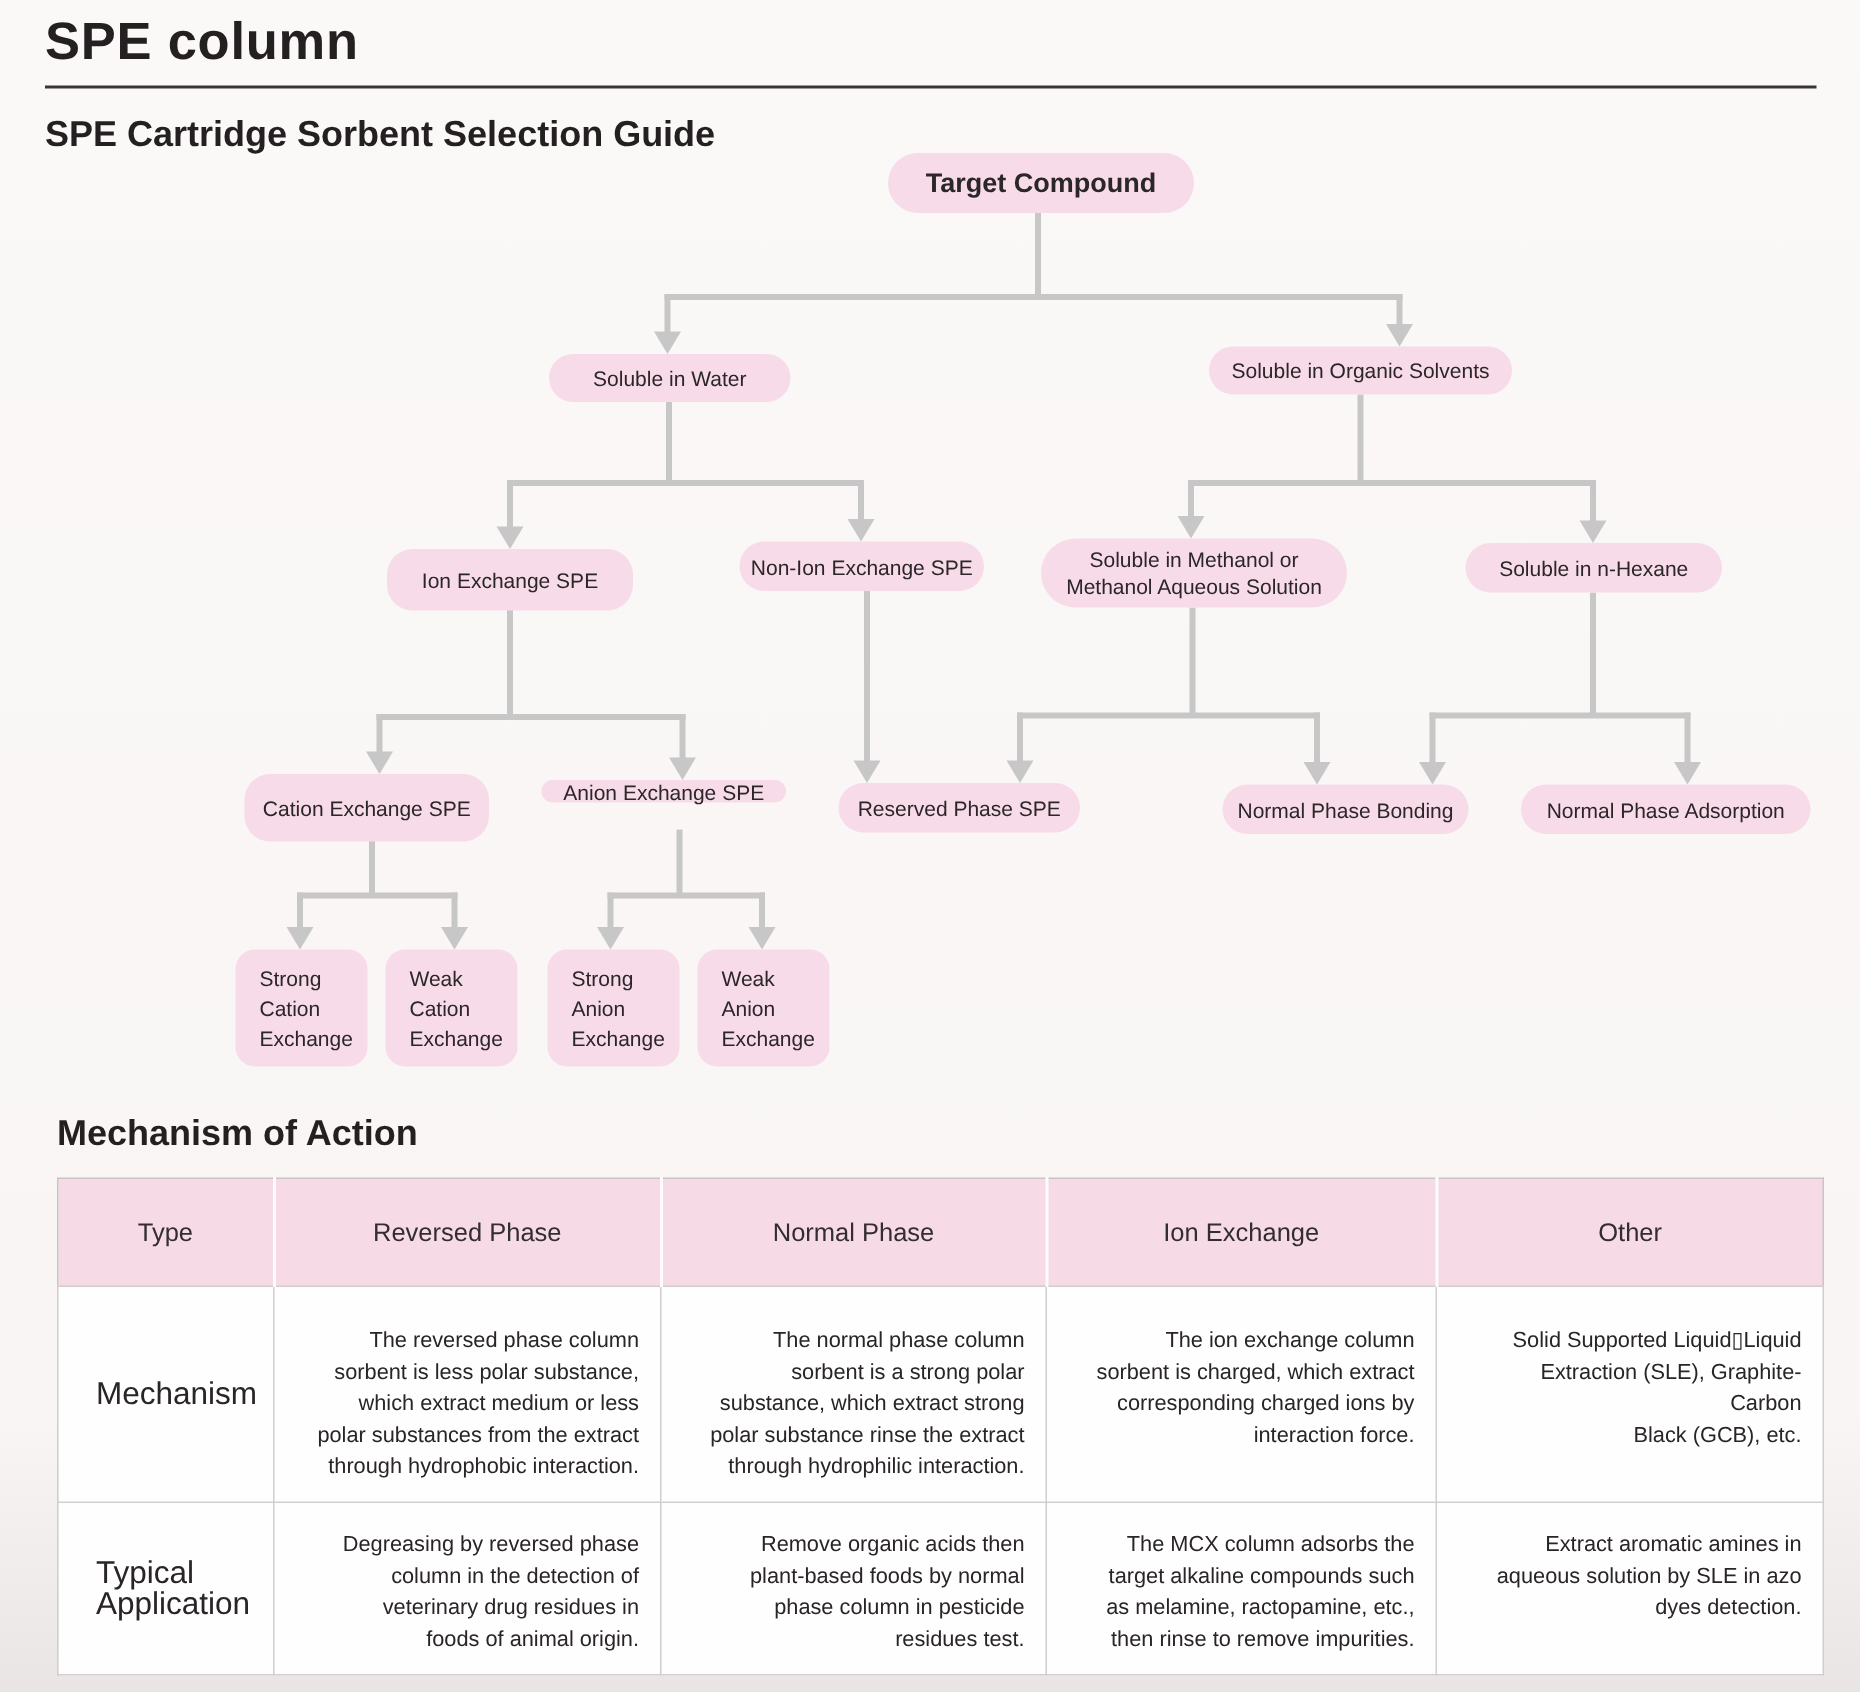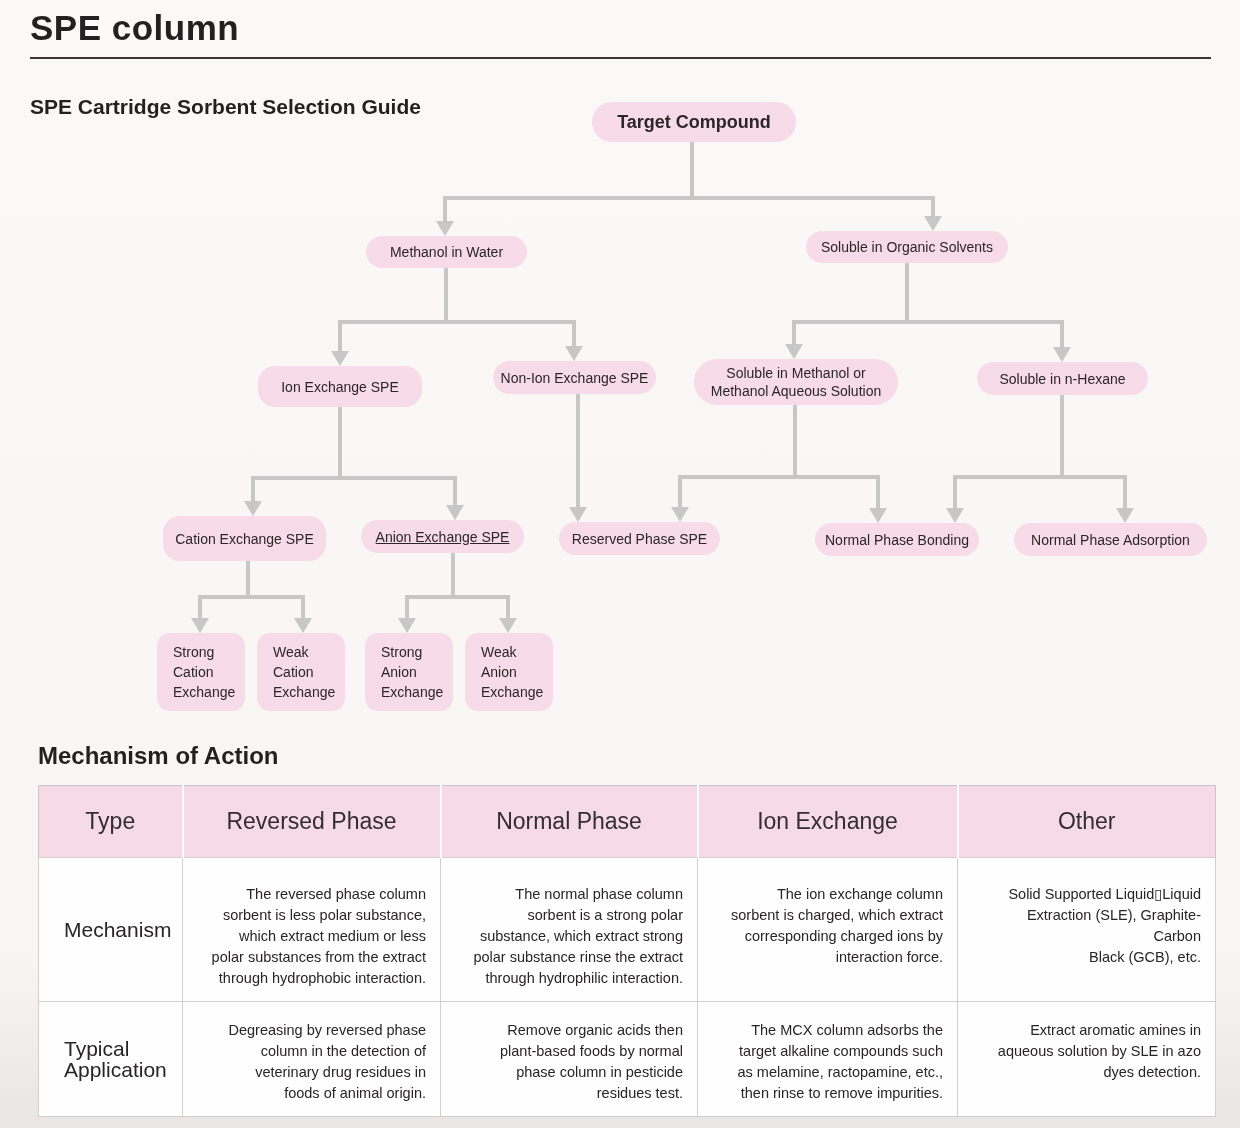--- a/index.html
+++ b/index.html
@@ -4,39 +4,39 @@
 <style>
   * { margin:0; padding:0; box-sizing:border-box; }
   html,body { width:1240px; }
   body { font-family:"Liberation Sans","DejaVu Sans",sans-serif; color:#292426; }
   #canvas {
     position:relative; width:1240px; height:1128px; overflow:hidden;
     background:linear-gradient(180deg,#fbf9f8 0%,#f8f5f4 84%,#e8e5e4 100%);
   }
   .page-title { position:absolute; left:30px; top:8px; font-size:35px; font-weight:bold; color:#241f21; letter-spacing:0.5px; }
   .title-rule { position:absolute; left:30px; top:57px; width:1181px; height:2px; background:#3a3436; }
-  .subtitle  { position:absolute; left:30px; top:76px; font-size:21px; font-weight:bold; color:#241f21;margin-top:19px; }
+  .subtitle  { position:absolute; left:30px; top:76px; font-size:24px; font-weight:bold; color:#241f21; }
   .section-heading { position:absolute; left:38px; top:742px; font-size:24px; font-weight:bold; color:#241f21; }
 
   
   .node {
     position:absolute; background:#f8dbe8; color:#2b2628;
     display:flex; align-items:center; justify-content:center; text-align:center;
     font-size:14px; white-space:pre-line; line-height:18px;
   }
   .pill { border-radius:17px; }
   .n-target     { left:592px; top:102px; width:204px; height:40px; font-size:18px; font-weight:bold; border-radius:21px; }
   .n-water      { left:366px; top:236px; width:161px; height:32px; }
   .n-organic    { left:806px; top:231px; width:202px; height:32px; }
   .n-ionex      { left:258px; top:366px; width:164px; height:41px; }
   .n-nonion     { left:493px; top:361px; width:163px; height:33px; }
   .n-methanol   { left:694px; top:359px; width:204px; height:46px; border-radius:23px; }
   .n-hexane     { left:977px; top:362px; width:171px; height:33px; }
   .n-cation     { left:163px; top:516px; width:163px; height:45px; }
-  .n-anion      { left:361px; top:520px; width:163px; height:33px;text-decoration:underline; }
+  .n-anion      { left:361px; top:520px; width:163px; height:15px; }
   .n-reserved   { left:559px; top:522px; width:161px; height:33px; }
   .n-bonding    { left:815px; top:523px; width:164px; height:33px; }
   .n-adsorption { left:1014px; top:523px; width:193px; height:33px; }
   .leaf {
     border-radius:13px; justify-content:flex-start; text-align:left;
     align-items:flex-start; padding:9px 10px 0 16px; line-height:20px;
   }
   .n-scx { left:157px; top:633px; width:88px; height:78px; }
   .n-wcx { left:257px; top:633px; width:88px; height:78px; }
   .n-sax { left:365px; top:633px; width:88px; height:78px; }
@@ -44,21 +44,21 @@
 
   
   .ln { position:absolute; background:#c7c7c7; }
   .ah { position:absolute; width:0; height:0;
         border-left:9px solid transparent; border-right:9px solid transparent;
         border-top:15px solid #c7c7c7; }
 
   
   .soa-table { position:absolute; left:38px; top:785px; width:1177px; border-collapse:collapse; table-layout:fixed; }
   .soa-table th {
-    background:#f6dbe7; height:72px; font-size:23px; font-weight:normal; color:#332d2f;
+    background:#f6dbe7; height:72px; font-size:17px; font-weight:normal; color:#332d2f;
     text-align:center; vertical-align:middle; border-left:2px solid #fdfbfb;
   }
   .soa-table th:first-child { border-left:none; }
   .soa-table td { background:#fefefe; border:1px solid #d2cecd; vertical-align:top; }
   .soa-table td.rowlabel { vertical-align:middle; padding-left:25px; font-size:21px; white-space:pre-line; line-height:21px; }
   .soa-table td.content { padding:26px 14px 12px 24px; font-size:14.5px; line-height:21px; white-space:pre-line;text-align:right; }
   .row-app td.content { padding-top:18px; }
   .soa-table { border:1px solid #c9c5c4; }
 </style>
 </head>
@@ -123,21 +123,21 @@
   <div class="ah" style="left:294px;top:618px"></div>
 
   <div class="ln" style="left:451px;top:553px;width:4px;height:44px"></div>
   <div class="ln" style="left:405px;top:595px;width:105px;height:4px"></div>
   <div class="ln" style="left:405px;top:595px;width:4px;height:24px"></div>
   <div class="ah" style="left:398px;top:618px"></div>
   <div class="ln" style="left:506px;top:595px;width:4px;height:24px"></div>
   <div class="ah" style="left:499px;top:618px"></div>
 
   <div class="node pill n-target">Target Compound</div>
-  <div class="node pill n-water">Methanol in Water</div>
+  <div class="node pill n-water">Soluble in Water</div>
   <div class="node pill n-organic">Soluble in Organic Solvents</div>
   <div class="node pill n-ionex">Ion Exchange SPE</div>
   <div class="node pill n-nonion">Non-Ion Exchange SPE</div>
   <div class="node pill n-hexane">Soluble in n-Hexane</div>
   <div class="node n-methanol">Soluble in Methanol or
 Methanol Aqueous Solution</div>
   <div class="node pill n-cation">Cation Exchange SPE</div>
   <div class="node pill n-anion">Anion Exchange SPE</div>
   <div class="node pill n-reserved">Reserved Phase SPE</div>
   <div class="node pill n-bonding">Normal Phase Bonding</div>

